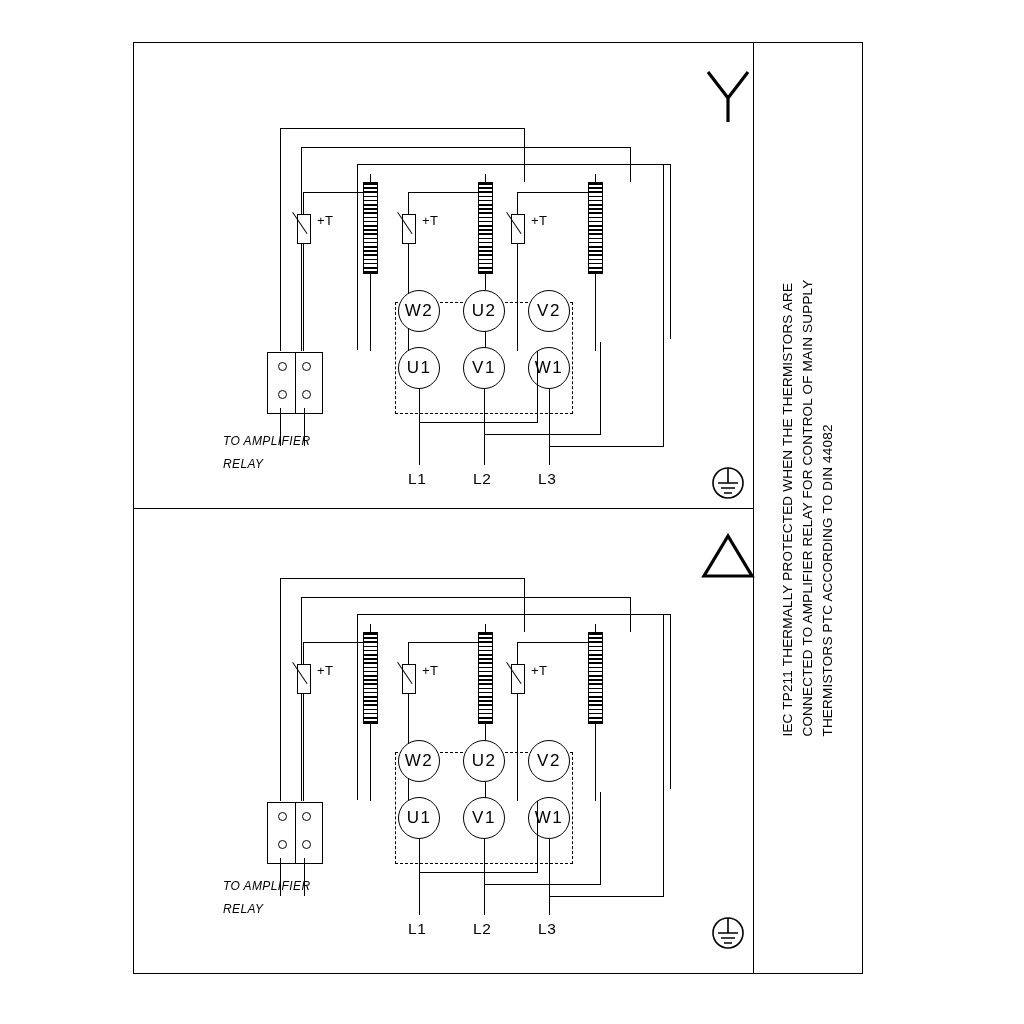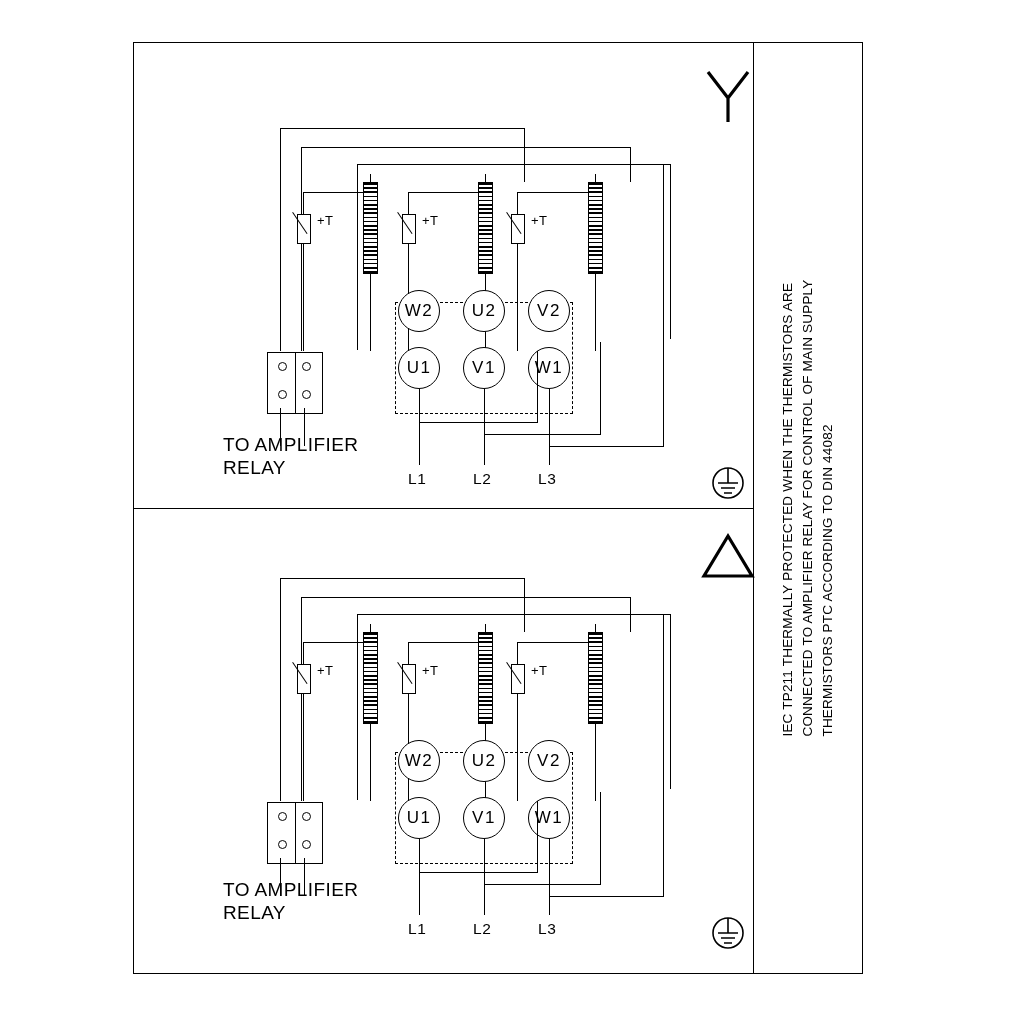--- a/index.html
+++ b/index.html
@@ -140,23 +140,24 @@
     position: absolute;
     left: 27px;
     top: 0;
     width: 0;
     height: 100%;
     border-left: 1.3px solid #000;
   }
 
   .label {
     position: absolute;
-    font-size: 19px;
+    font-size: 12px;
     letter-spacing: .4px;
     white-space: nowrap;
+    font-style: italic;
   }
   .phase {
     position: absolute;
     font-size: 15.5px;
     letter-spacing: .6px;
   }
 
   
   .sym { position: absolute; }
 

